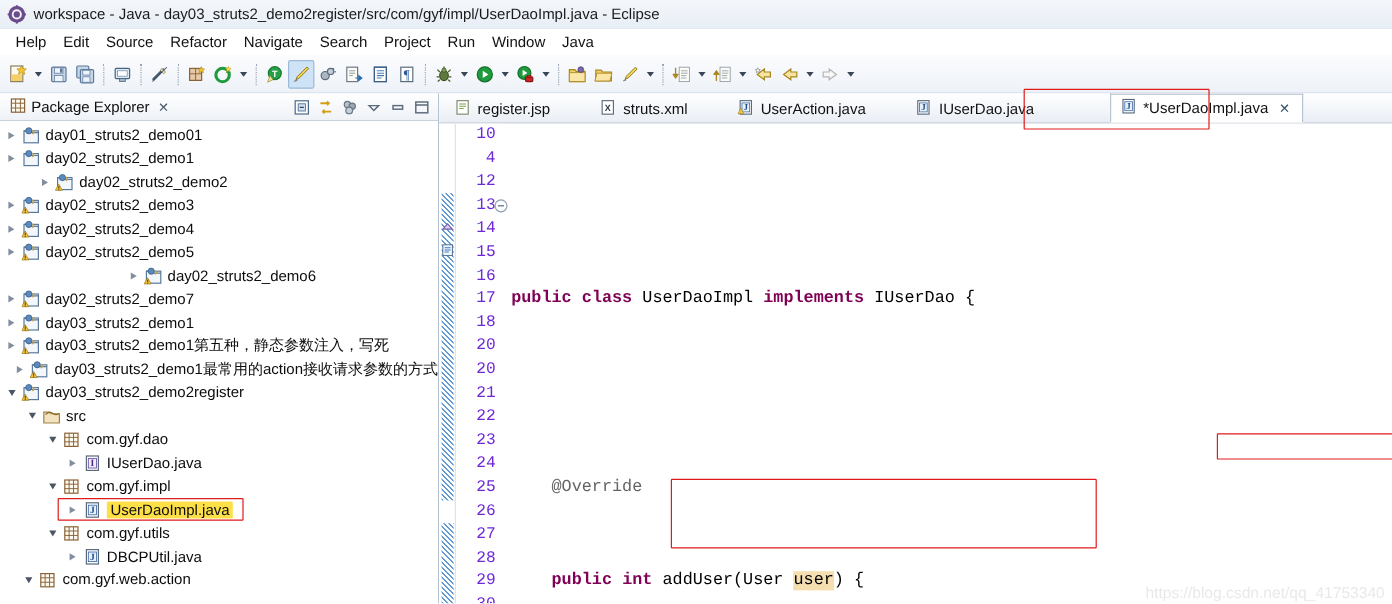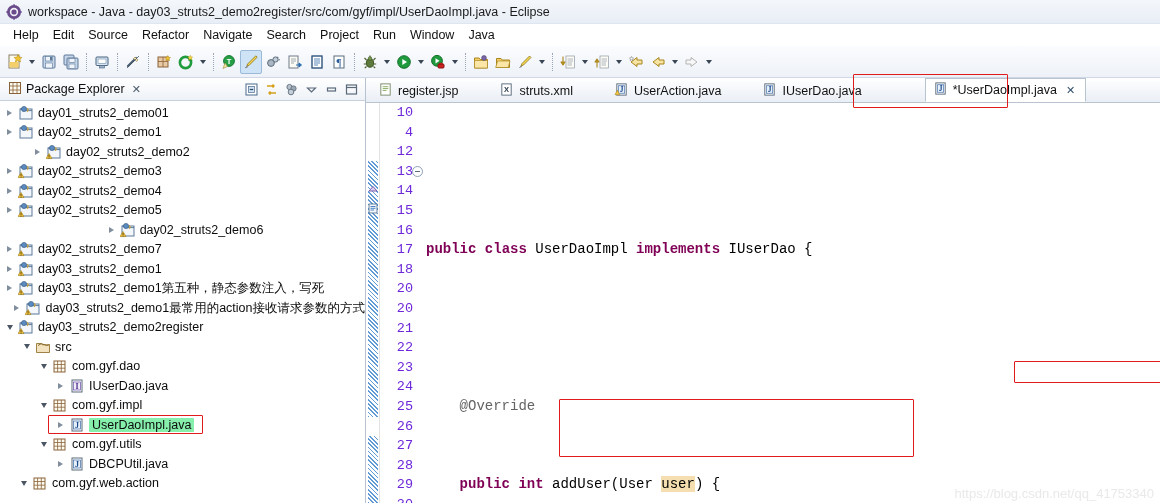--- a/index.html
+++ b/index.html
@@ -136,21 +136,21 @@
   }
   .twisty.expanded::after {
     content: ""; width: 0; height: 0;
     border-left: 3.5px solid transparent;
     border-right: 3.5px solid transparent;
     border-top: 5px solid #4a5663;
   }
   .tree-ico { width: 18px; flex: none; display: flex; align-items: center; justify-content: center; margin-right: 3px; }
   .tree-label { line-height: 1; }
   .tree-row.selected .tree-label {
-    background: #86efac;
+    background: #fde047;
     padding: 1px 3px;
     border-radius: 1px;
   }
   .redbox-frame {
     position: absolute;
     border: 1.6px solid #e01b1b;
     pointer-events: none;
     border-radius: 1px;
   }
 

